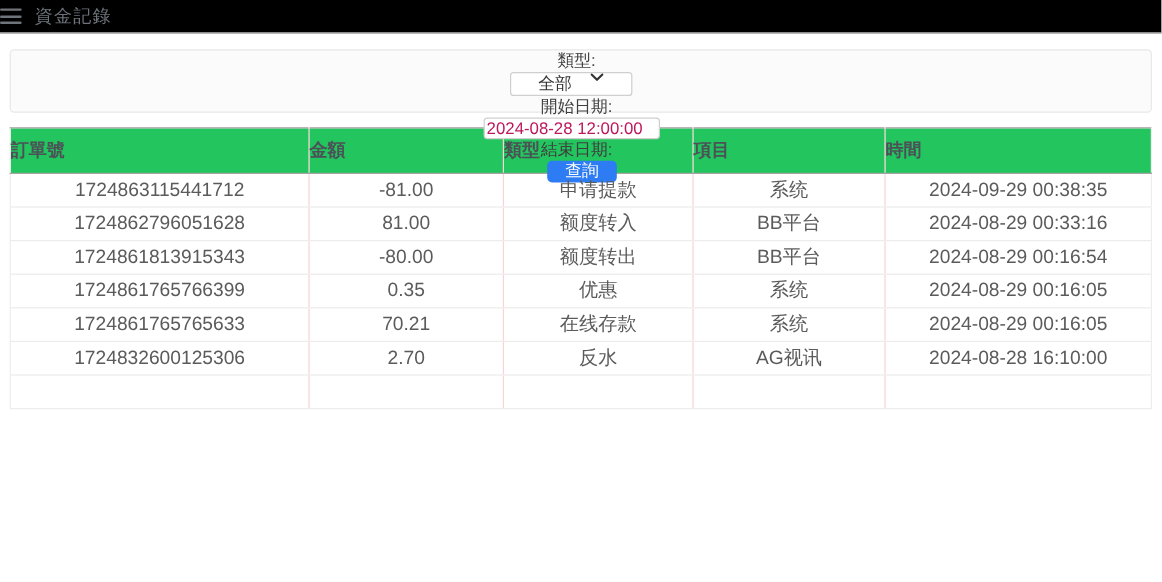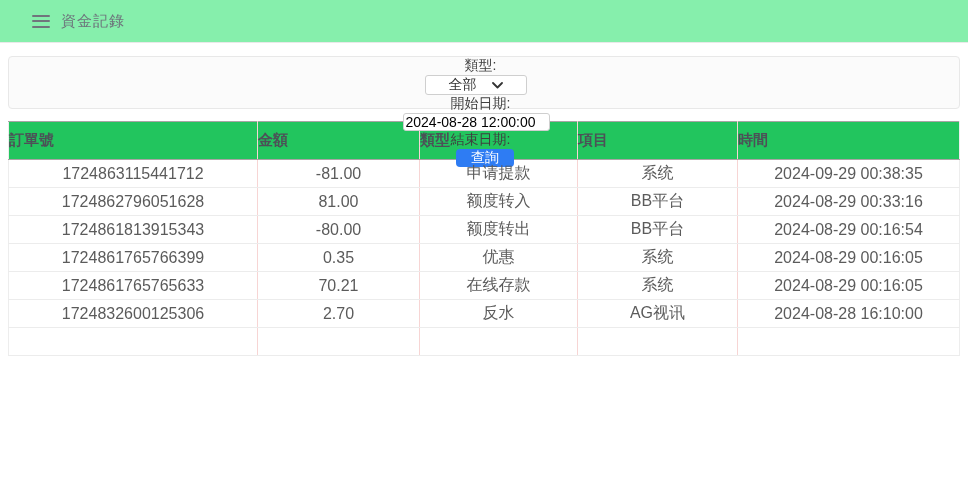--- a/index.html
+++ b/index.html
@@ -4,26 +4,26 @@
 <style>
   * { margin: 0; padding: 0; box-sizing: border-box; }
   html, body {
     width: 968px; height: 485px;
     overflow: hidden;
     background: #ffffff;
     font-family: "Liberation Sans", "DejaVu Sans", sans-serif;
   }
   
   .topbar {
-    height: 43px;
+    height: 28px;
     display: flex;
     align-items: center;
-    padding-left: 32px;
+    padding-left: 0;
     border-bottom: 1px solid #e9e9e9;
-    background: #86efac;
+    background: #000000;
   }
   .hamburger {
     width: 18px; height: 13px;
     display: flex; flex-direction: column; justify-content: space-between;
     cursor: pointer;
     margin-right: 11px;
   }
   .hamburger span { display: block; height: 2px; background: #70757c; border-radius: 1px; }
   .page-title { font-size: 15px; color: #6d737b; letter-spacing: 1px; }
 
@@ -38,33 +38,33 @@
     align-items: center;
     padding: 0 14px;
     flex-direction: column;
   }
   .filter-label { font-size: 14px; color: #3f3f3f; margin-right: 7px; white-space: nowrap; }
   .select-box {
     width: 102px; height: 31px;
     background: #ffffff;
     border: 1px solid #cfcfcf;
     border-radius: 3px;
-    display: flex; align-items: center; justify-content: space-between;
+    display: flex; align-items: flex-start; justify-content: space-between;
     padding: 0 23px;
     font-size: 14px; color: #333333;
     cursor: pointer;
     margin-right: 17px;
   }
   .date-input {
     width: 147px; height: 31px;
     background: #ffffff;
     border: 1px solid #cfcfcf;
     border-radius: 3px;
     padding: 0 2px;
-    font-size: 14px; color: #000000;
+    font-size: 14px; color: #be185d;
     font-family: "Liberation Sans", "DejaVu Sans", sans-serif;
     margin-right: 16px;
   }
   .search-btn {
     height: 32px;
     padding: 0 15px;
     background: #2e7cf3;
     color: #ffffff;
     border: none;
     border-radius: 4px;

